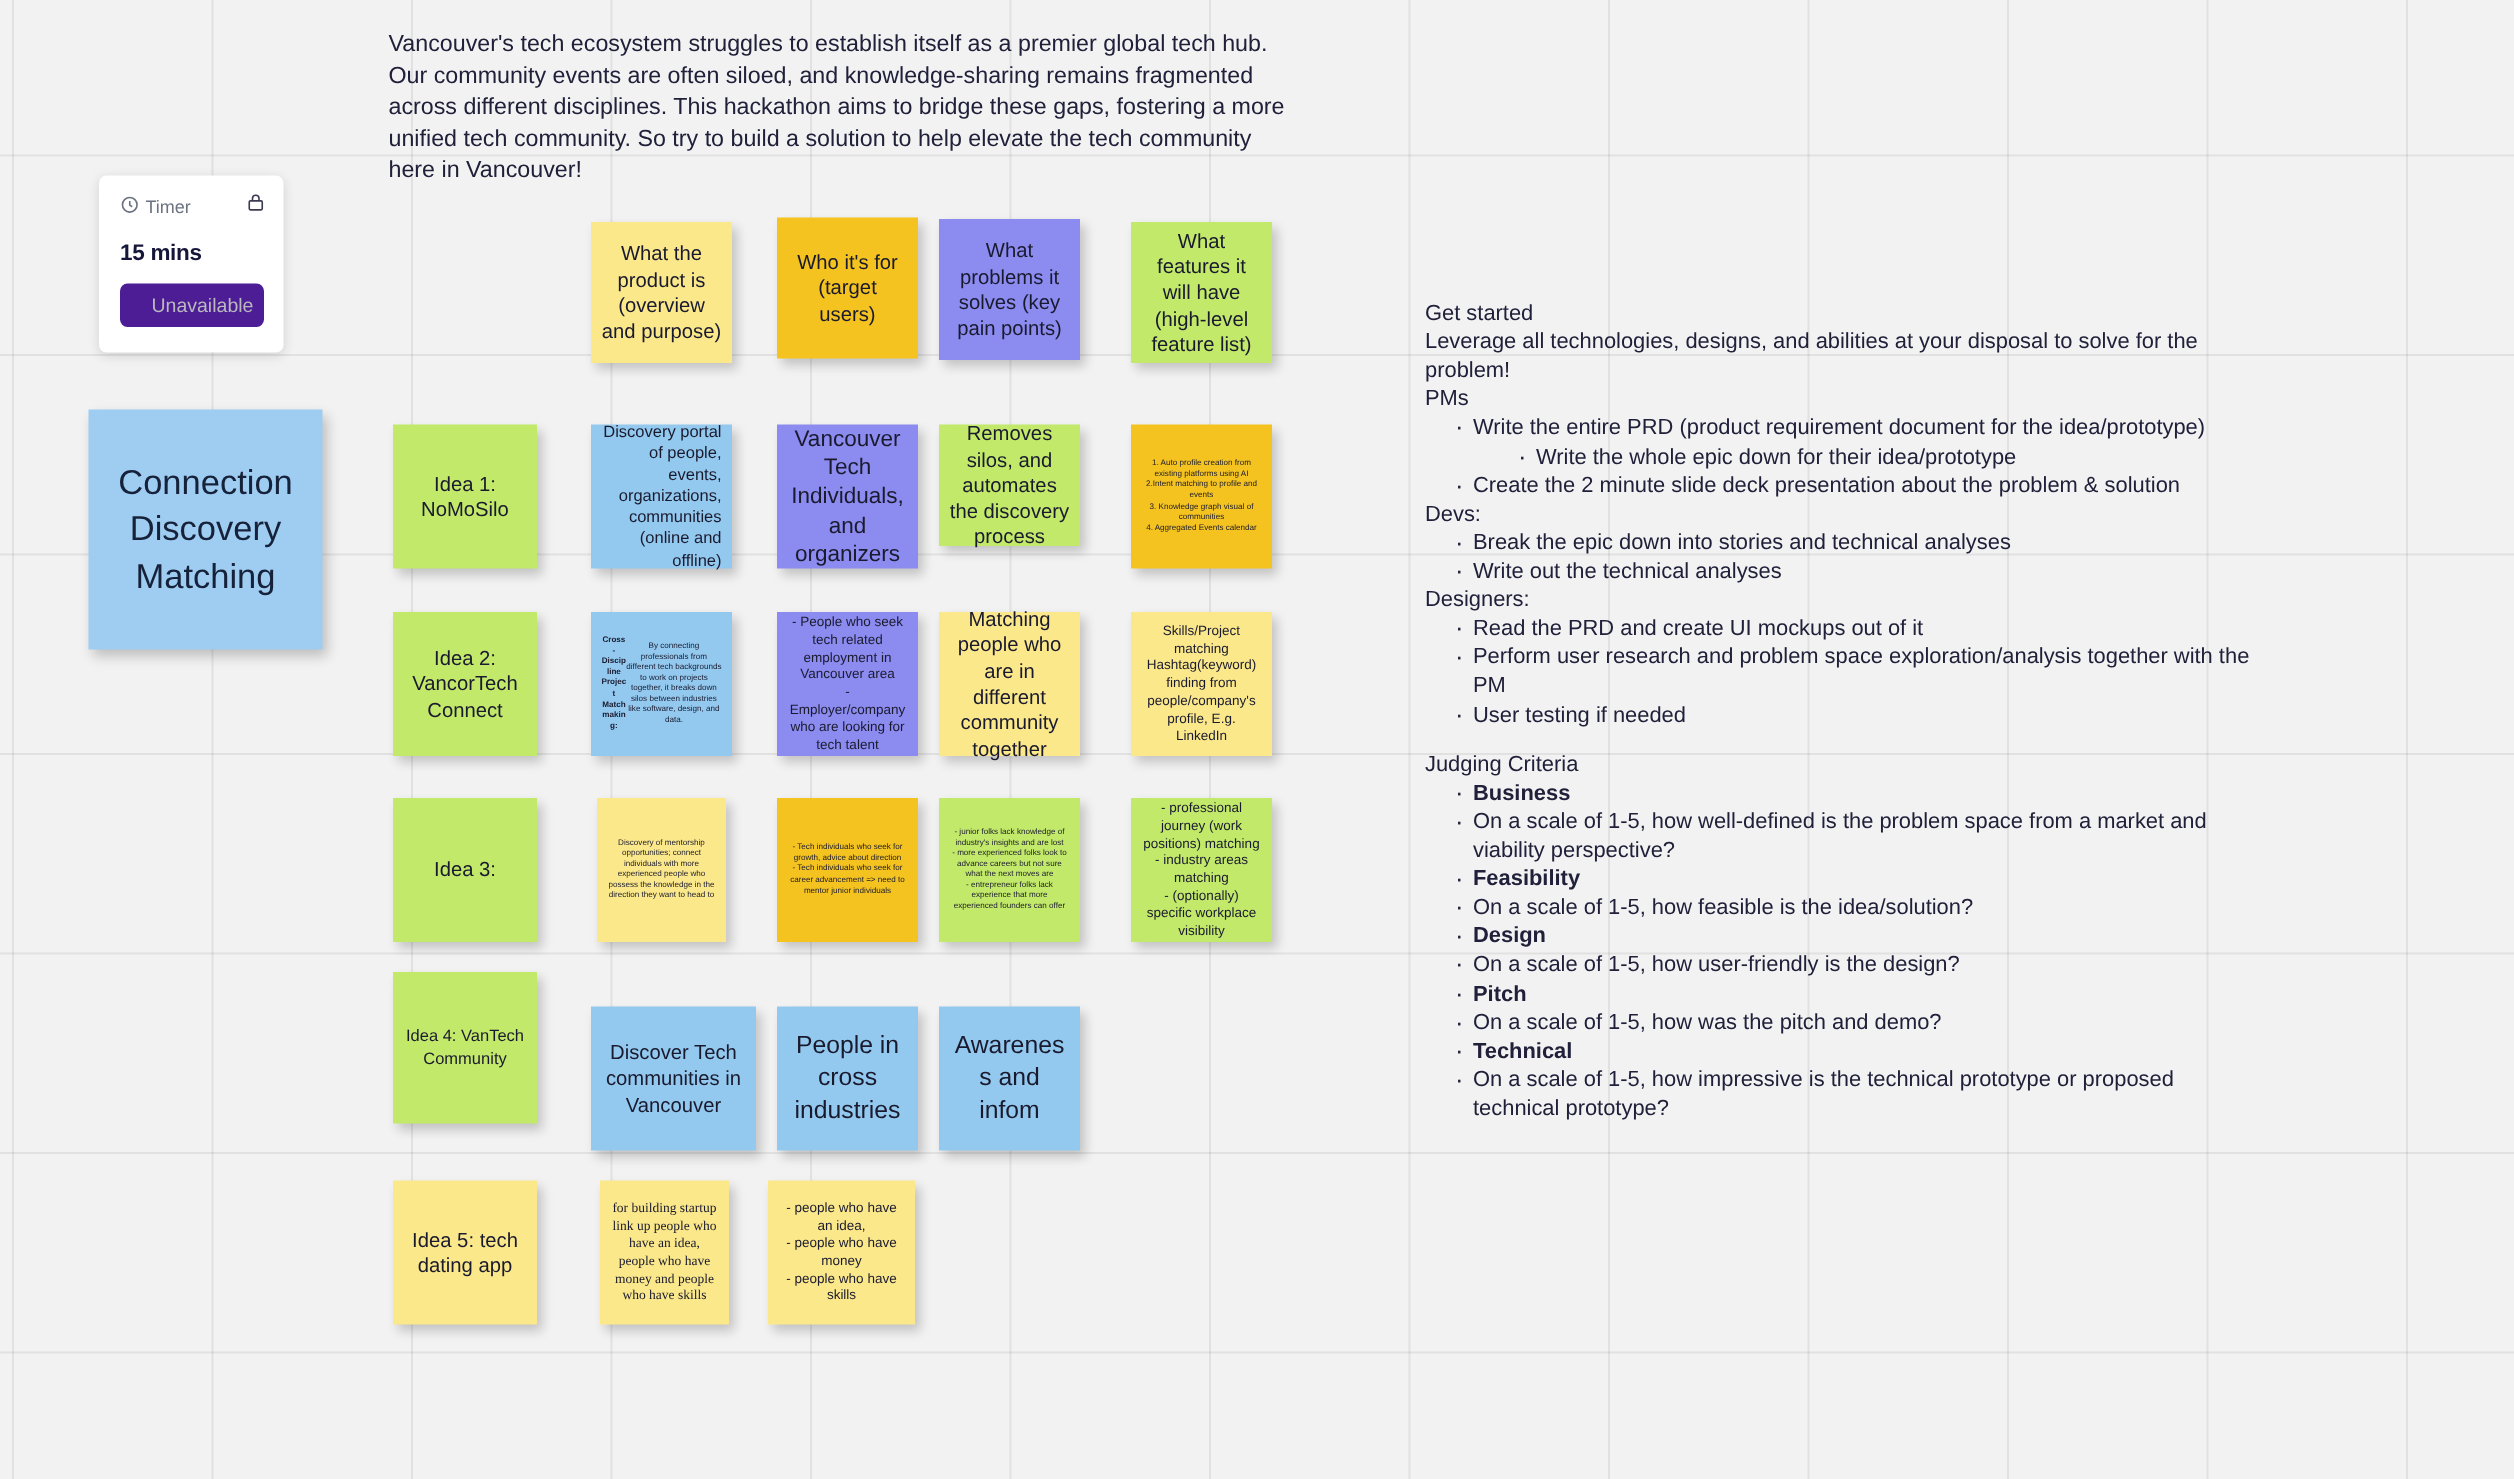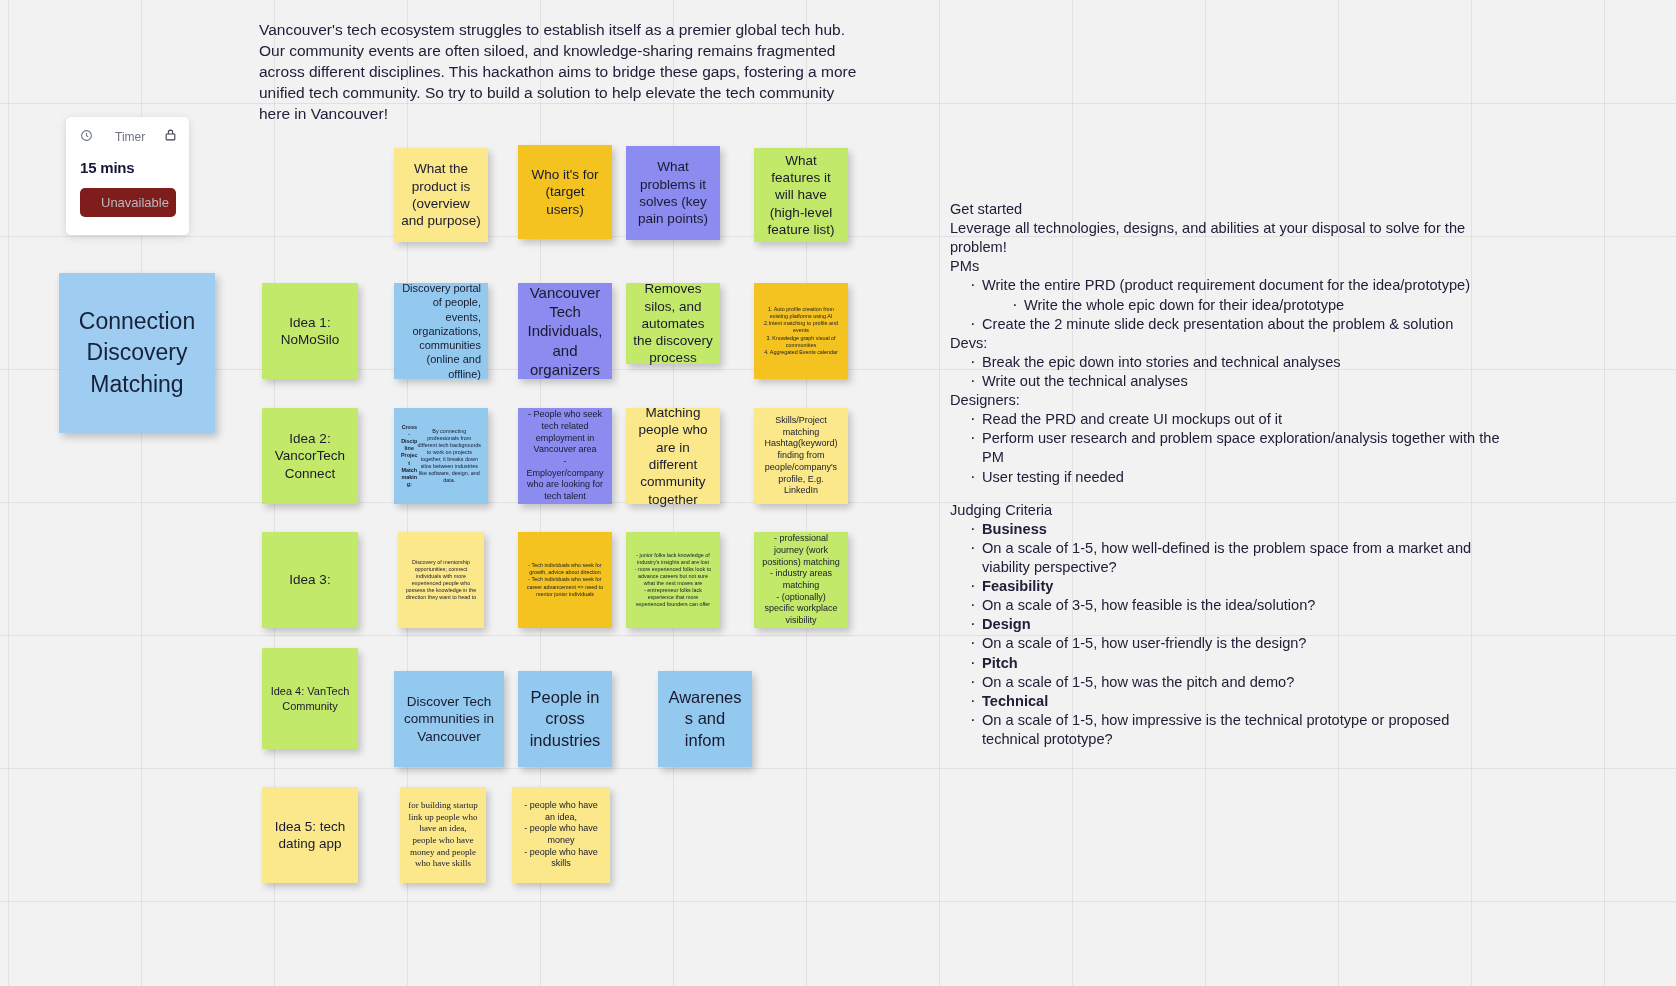--- a/index.html
+++ b/index.html
@@ -38,26 +38,26 @@
   #timer {
     position: absolute;
     left: 66px; top: 117px;
     width: 123px; height: 118px;
     background: #ffffff;
     border-radius: 5px;
     box-shadow: 0 2px 8px rgba(0,0,0,0.13);
     padding: 11px 12px 10px 14px;
   }
   #timer .row { display: flex; align-items: center; justify-content: space-between; }
-  #timer .lbl { display:flex; align-items:center; gap:22px; font-size: 12px; color:#6b7280; }
+  #timer .lbl { display:flex; align-items:center; gap:4px; font-size: 12px; color:#6b7280; }
   .clock-ic, .lock-ic { display:block; }
   #timer .big { font-size: 15px; font-weight: bold; margin-top: 13px; color:#16163a; letter-spacing:-0.2px;}
   #timer .btn {
     margin-top: 12px;
-    background: #7f1d1d; color: #b9b9bd;
+    background: #4c1d95; color: #b9b9bd;
     border: none; border-radius: 5px;
     font-family: inherit; font-size: 13px;
     padding: 7px 21px; width: 96px; text-align:center;
   }
 
   
   #headline {
     position: absolute;
     left: 59px; top: 273px;
     width: 156px; height: 160px;
@@ -147,21 +147,21 @@
 - Tech individuals who seek for career advancement =&gt; need  to mentor junior individuals</div>
       <div class="note small" style="left: 626px; top: 532px; width: 94px; height: 96px; background: rgb(194, 233, 106); font-size: 5.4px;">- junior folks lack knowledge of industry's insights and are lost
 - more experienced folks look to advance careers but not sure what the next moves are
 - entrepreneur folks lack experience that more experienced founders can offer</div>
       <div class="note small" style="left: 754px; top: 532px; width: 94px; height: 96px; background: rgb(194, 233, 106); font-size: 9px;">- professional journey (work positions) matching
 - industry areas matching
 - (optionally) specific workplace visibility</div>
       <div class="note " style="left: 262px; top: 648px; width: 96px; height: 101px; background: rgb(194, 233, 106); font-size: 11px;">Idea 4: VanTech Community</div>
       <div class="note " style="left: 394px; top: 671px; width: 110px; height: 96px; background: rgb(147, 201, 239); font-size: 13.5px;">Discover Tech communities in Vancouver</div>
       <div class="note " style="left: 518px; top: 671px; width: 94px; height: 96px; background: rgb(147, 201, 239); font-size: 16.5px;">People in cross industries</div>
-      <div class="note " style="left: 626px; top: 671px; width: 94px; height: 96px; background: rgb(147, 201, 239); font-size: 16.5px; margin-left: 32px;">Awareness and infom</div>
+      <div class="note " style="left: 626px; top: 671px; width: 94px; height: 96px; background: rgb(147, 201, 239); font-size: 16.5px;">Awareness and infom</div>
       <div class="note " style="left: 262px; top: 787px; width: 96px; height: 96px; background: rgb(251, 232, 139); font-size: 13.5px;">Idea 5: tech dating app</div>
       <div class="note small" style="left: 400px; top: 787px; width: 86px; height: 96px; background: rgb(251, 232, 139); font-size: 9px; font-family: Liberation Serif, serif;">for building startup link up people who have an idea, people who have money and people who have skills</div>
       <div class="note small" style="left: 512px; top: 787px; width: 98px; height: 96px; background: rgb(251, 232, 139); font-size: 9px;">- people who have an idea,
 - people who have money
 - people who have skills</div>
     </div>
 
   <div id="rightpanel">
       <div class="l0">Get started</div>
       <div class="l0">Leverage all technologies, designs, and abilities at your disposal to solve for the problem!</div>
@@ -182,21 +182,21 @@
         <li>Read the PRD and create UI mockups out of it</li>
         <li>Perform user research and problem space exploration/analysis together with the PM</li>
         <li>User testing if needed</li>
       </ul>
       <div class="gap"></div>
       <div class="l0">Judging Criteria</div>
       <ul>
         <li><b>Business</b></li>
         <li>On a scale of 1-5, how well-defined is the problem space from a market and viability perspective?</li>
         <li><b>Feasibility</b></li>
-        <li>On a scale of 3-5, how feasible is the idea/solution?</li>
+        <li>On a scale of 1-5, how feasible is the idea/solution?</li>
         <li><b>Design</b></li>
         <li>On a scale of 1-5, how user-friendly is the design?</li>
         <li><b>Pitch</b></li>
         <li>On a scale of 1-5, how was the pitch and demo?</li>
         <li><b>Technical</b></li>
         <li>On a scale of 1-5, how impressive is the technical prototype or proposed technical prototype?</li>
       </ul>
     </div>
 
 </div>

